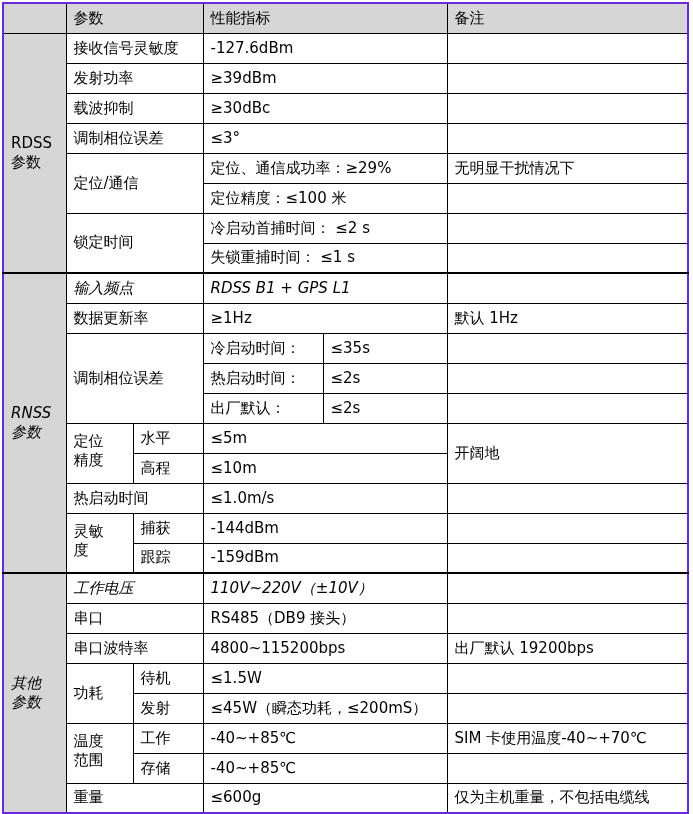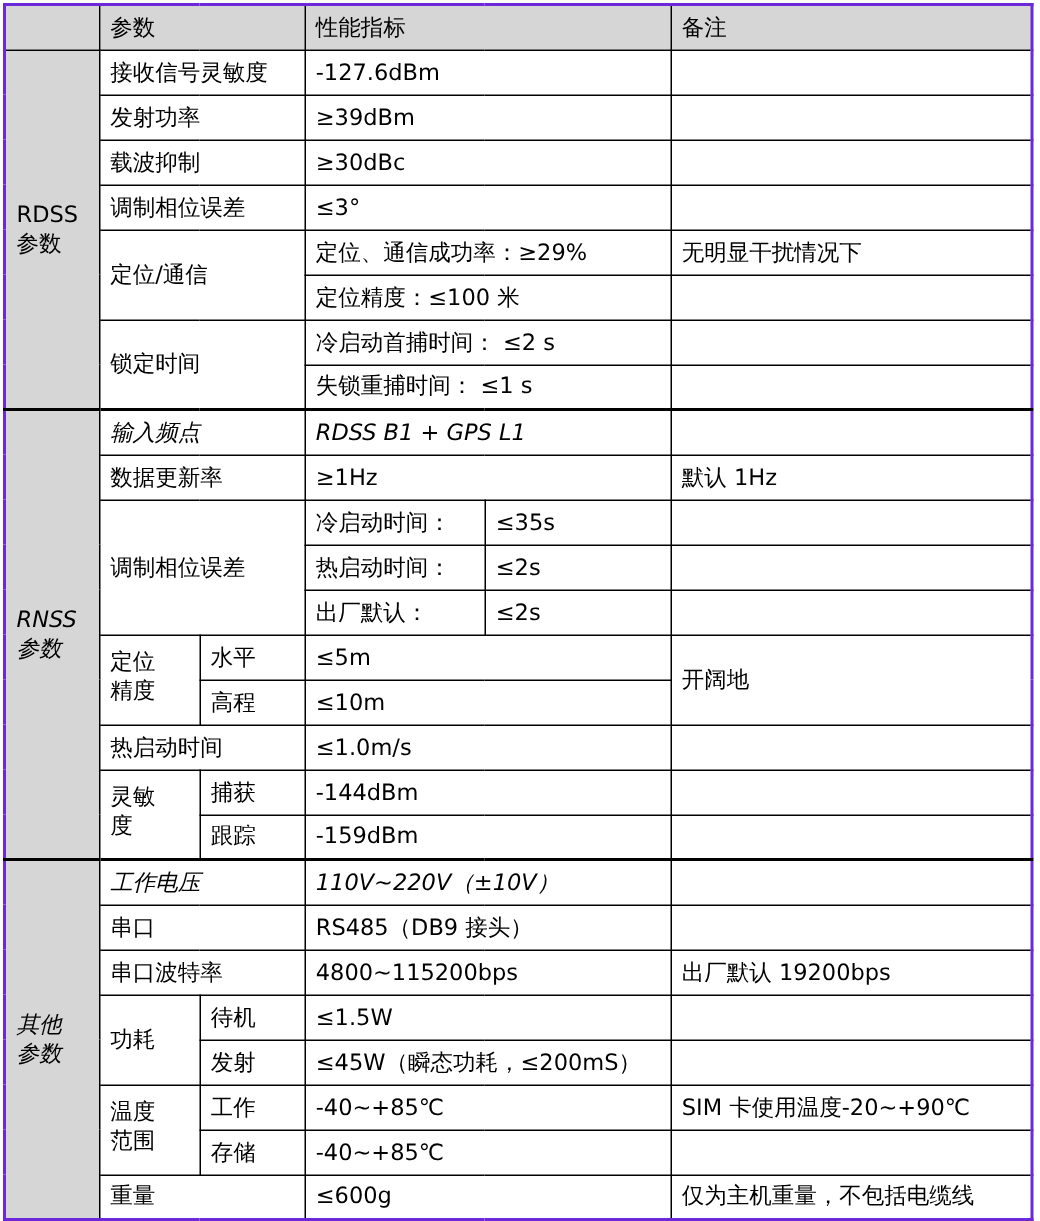--- a/index.html
+++ b/index.html
@@ -182,21 +182,21 @@
     <tr>
       <td>发射</td>
       <td colspan="2">≤45W（瞬态功耗，≤200mS）</td>
       <td></td>
     </tr>
     <tr>
       <td rowspan="2" class="two-line">温度
 范围</td>
       <td>工作</td>
       <td colspan="2">-40~+85℃</td>
-      <td>SIM 卡使用温度-20~+90℃</td>
+      <td>SIM 卡使用温度-40~+70℃</td>
     </tr>
     <tr>
       <td>存储</td>
       <td colspan="2">-40~+85℃</td>
       <td></td>
     </tr>
     <tr>
       <td colspan="2">重量</td>
       <td colspan="2">≤600g</td>
       <td>仅为主机重量，不包括电缆线</td>

